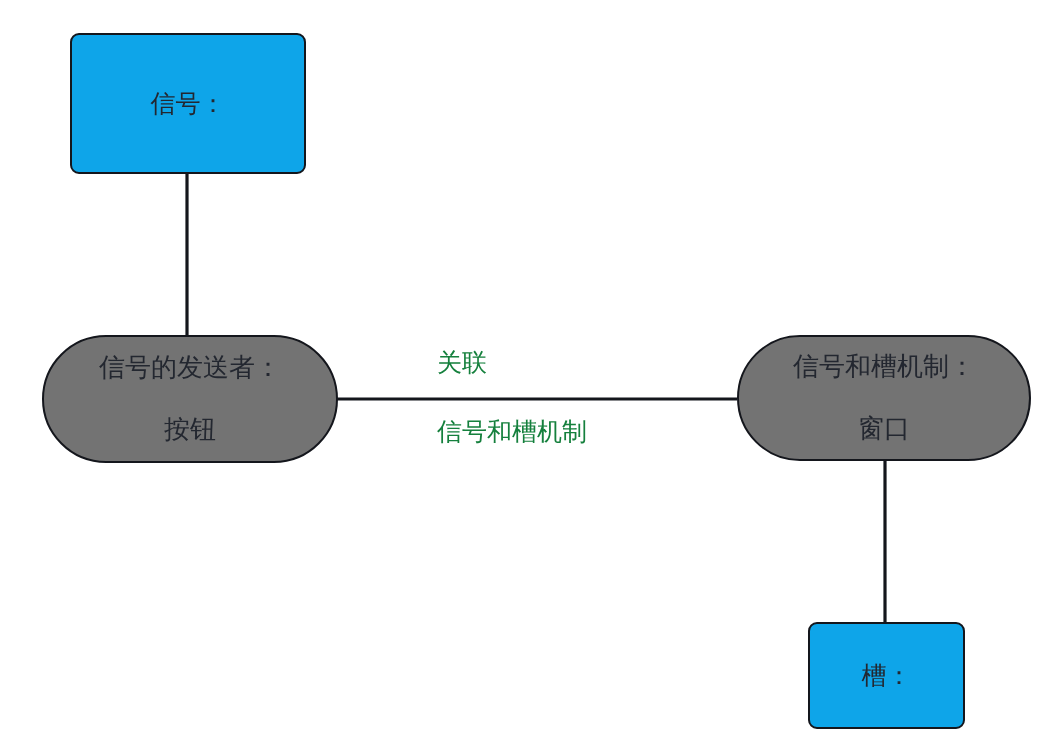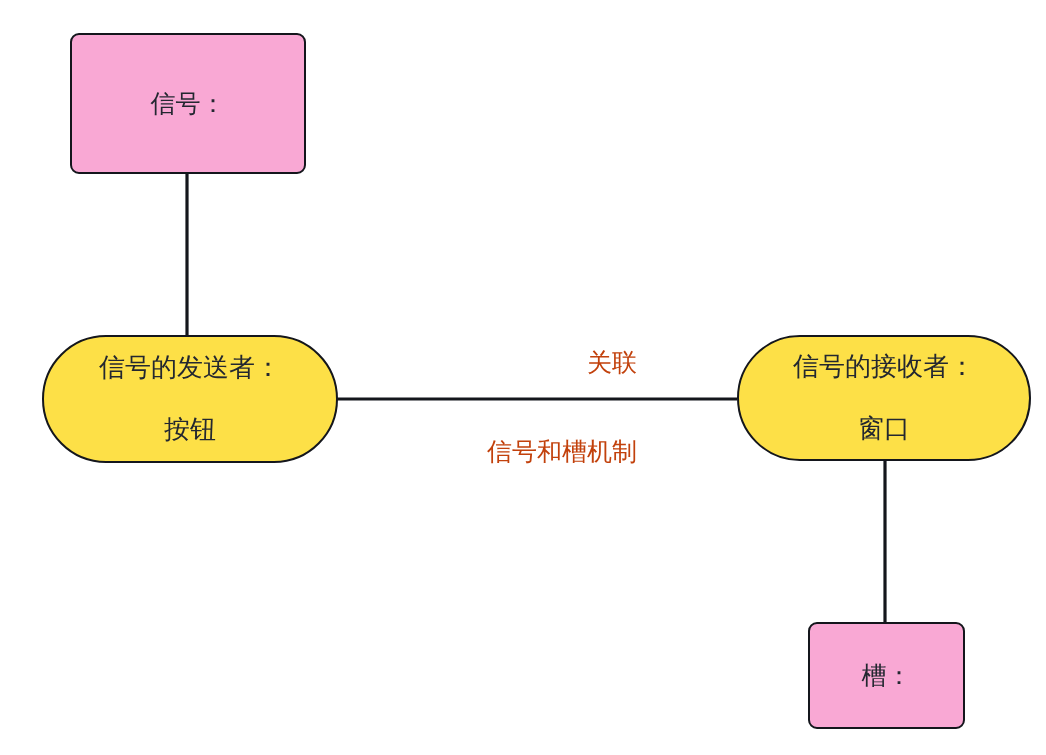--- a/index.html
+++ b/index.html
@@ -38,27 +38,27 @@
     color: #232730;
     text-align: center;
     line-height: 1.45;
     white-space: nowrap;
   }
   .node .line {
     display: block;
   }
   
   .node-box {
-    background: #f9a8d4;
+    background: #0ea5e9;
     border-radius: 9px;
     font-size: 25px;
   }
   
   .node-stadium {
-    background: #fde047;
+    background: #737373;
     border-radius: 999px;
     font-size: 26px;
     gap: 24px;
   }
   #node-signal {
     left: 70px;
     top: 33px;
     width: 236px;
     height: 141px;
   }
@@ -75,35 +75,34 @@
     height: 126px;
   }
   #node-slot {
     left: 808px;
     top: 622px;
     width: 157px;
     height: 107px;
   }
   .edge-label {
     position: absolute;
-    color: #c2410c;
+    color: #15803d;
     font-size: 25px;
     white-space: nowrap;
-    text-align: right;
+    text-align: left;
   }
   #edge-label-top {
     left: 437px;
     top: 346px;
     width: 200px;
   }
   #edge-label-bottom {
     left: 437px;
     top: 415px;
     width: 200px;
-    margin-top: 20px;
   }
 </style>
 </head>
 <body>
 
 <div id="diagram-canvas">
 
   <svg class="edge-layer" viewBox="0 0 1046 755" width="1046" height="755" xmlns="http://www.w3.org/2000/svg">
     <line x1="187" y1="174" x2="187" y2="336" stroke="#14161c" stroke-width="3.2" stroke-linecap="butt"></line>
     <line x1="337" y1="399" x2="737" y2="399" stroke="#14161c" stroke-width="3.2" stroke-linecap="butt"></line>
@@ -113,21 +112,21 @@
   <div class="node node-box" id="node-signal">
     <span class="line">信号：</span>
   </div>
 
   <div class="node node-stadium" id="node-sender">
     <span class="line">信号的发送者：</span>
     <span class="line">按钮</span>
   </div>
 
   <div class="node node-stadium" id="node-receiver">
-    <span class="line">信号的接收者：</span>
+    <span class="line">信号和槽机制：</span>
     <span class="line">窗口</span>
   </div>
 
   <div class="node node-box" id="node-slot">
     <span class="line">槽：</span>
   </div>
 
   <div class="edge-label" id="edge-label-top">关联</div>
 
   <div class="edge-label" id="edge-label-bottom">信号和槽机制</div>

